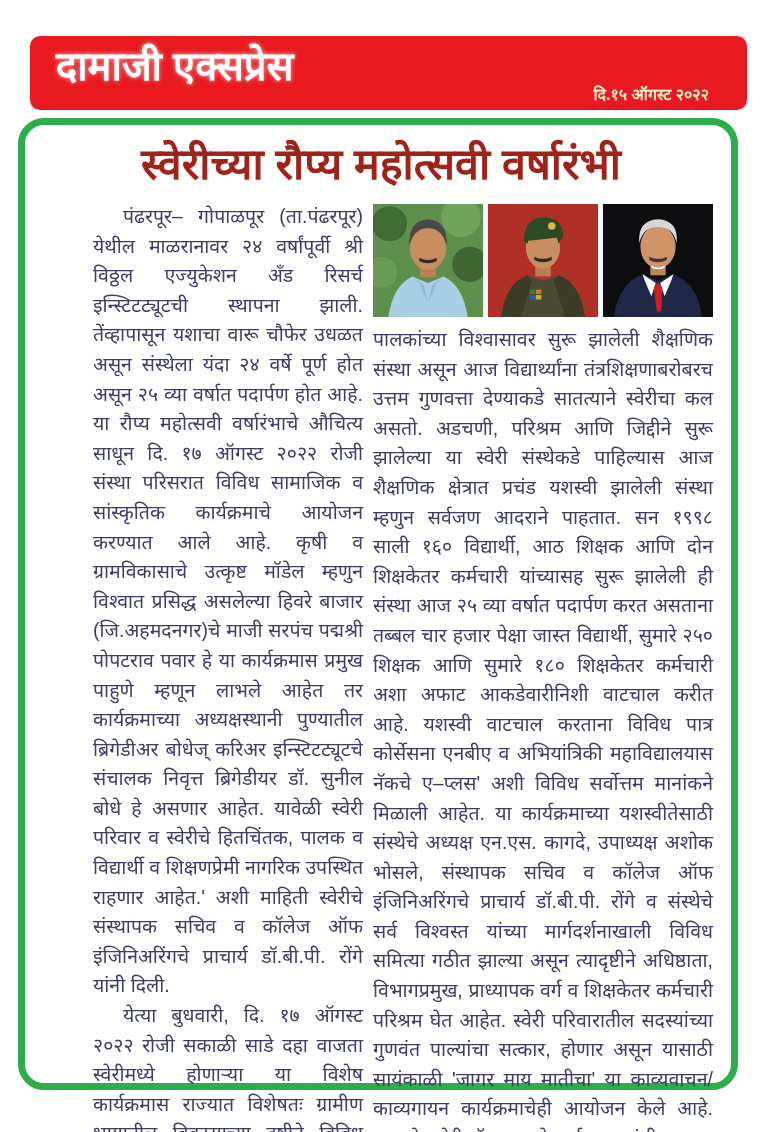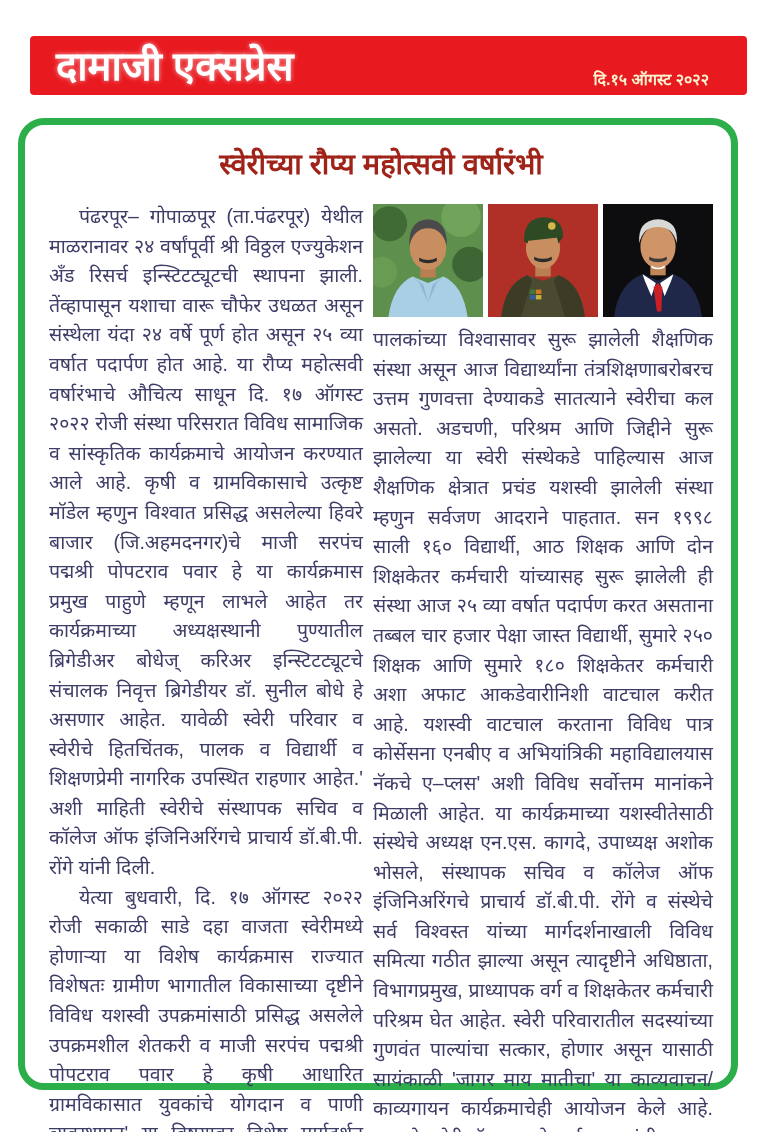--- a/index.html
+++ b/index.html
@@ -2,51 +2,51 @@
 <html><head>
 <meta charset="utf-8">
 <style>
   html,body{margin:0;padding:0;}
   body{
     width:780px;height:1132px;background:#ffffff;position:relative;
     font-family:"Liberation Sans","DejaVu Sans",sans-serif;
     overflow:hidden;
   }
   .masthead{
-    position:absolute;left:30px;top:36px;width:717px;height:59px;
-    background:#e8191f;border-radius:4px;
+    position:absolute;left:30px;top:36px;width:717px;height:74px;
+    background:#e8191f;border-radius:10px;
   }
   .paper-name{
     position:absolute;left:26px;top:2px;
     font-size:40px;line-height:57px;font-weight:bold;color:#ffffff;
     text-shadow:0 0 5px rgba(255,255,255,.65);
     white-space:nowrap;
   }
   .issue-date{
     position:absolute;right:38px;bottom:5px;
     font-size:16px;font-weight:bold;color:#fcf3cf;white-space:nowrap;
   }
   .article-box{
     position:absolute;left:18px;top:118px;width:720px;height:972px;
     border:7px solid #2cae4a;border-radius:26px;box-sizing:border-box;
     padding:8px 18px 0 24px;background:#ffffff;
   }
   .headline{
     margin:4px 0 10px 0;text-align:center;
     color:#9f2318;font-weight:bold;
-    font-size:29px;line-height:55px;
+    font-size:43px;line-height:55px;
   }
   .columns{display:flex;gap:10px;}
   .col{
     width:342px;
     font-size:19.5px;line-height:29.6px;
     text-align:justify;color:#3d3d68;
   }
   .para{margin:0;}
-  .para.indent{text-indent:30px;}
+  .para.indent{text-indent:30px;margin-left:44px;}
   .photos{display:flex;gap:5px;margin:2px 0 8px 0;}
   .photo{width:110px;height:113px;display:block;}
   .photo svg{width:100%;height:100%;display:block;}
 </style>
 </head>
 <body>
 
 <div>
 
   <header class="masthead">

